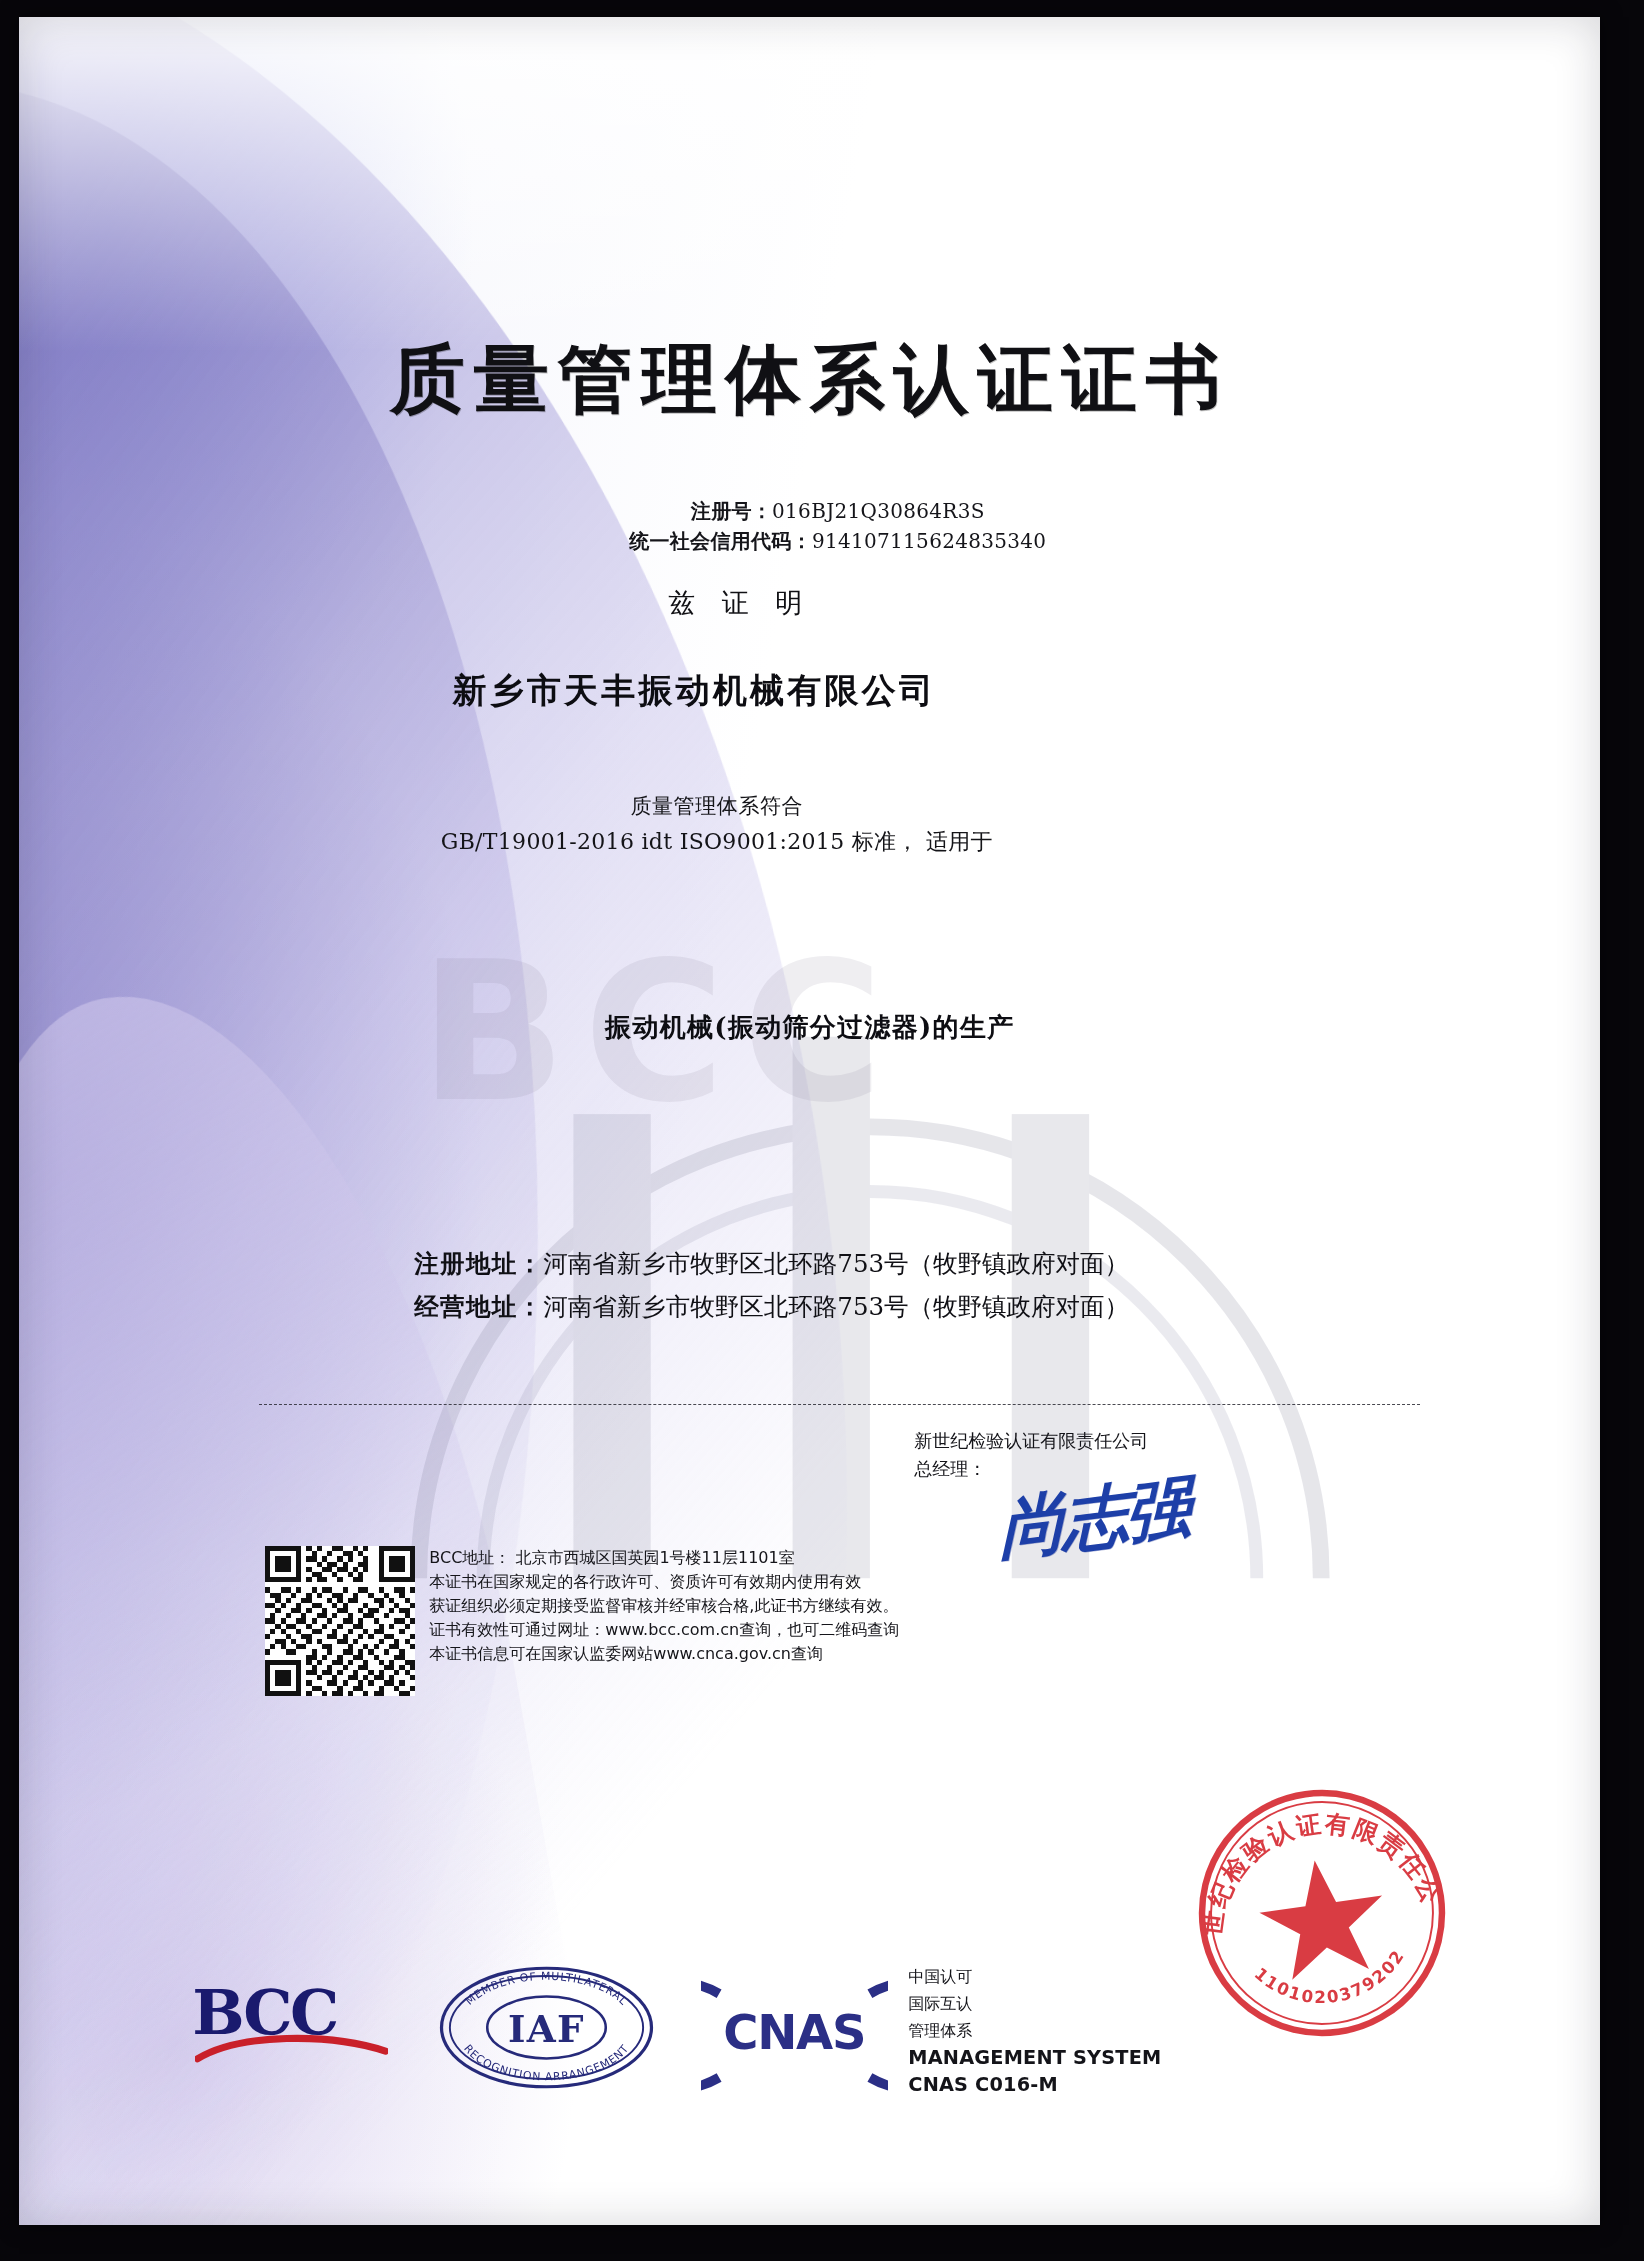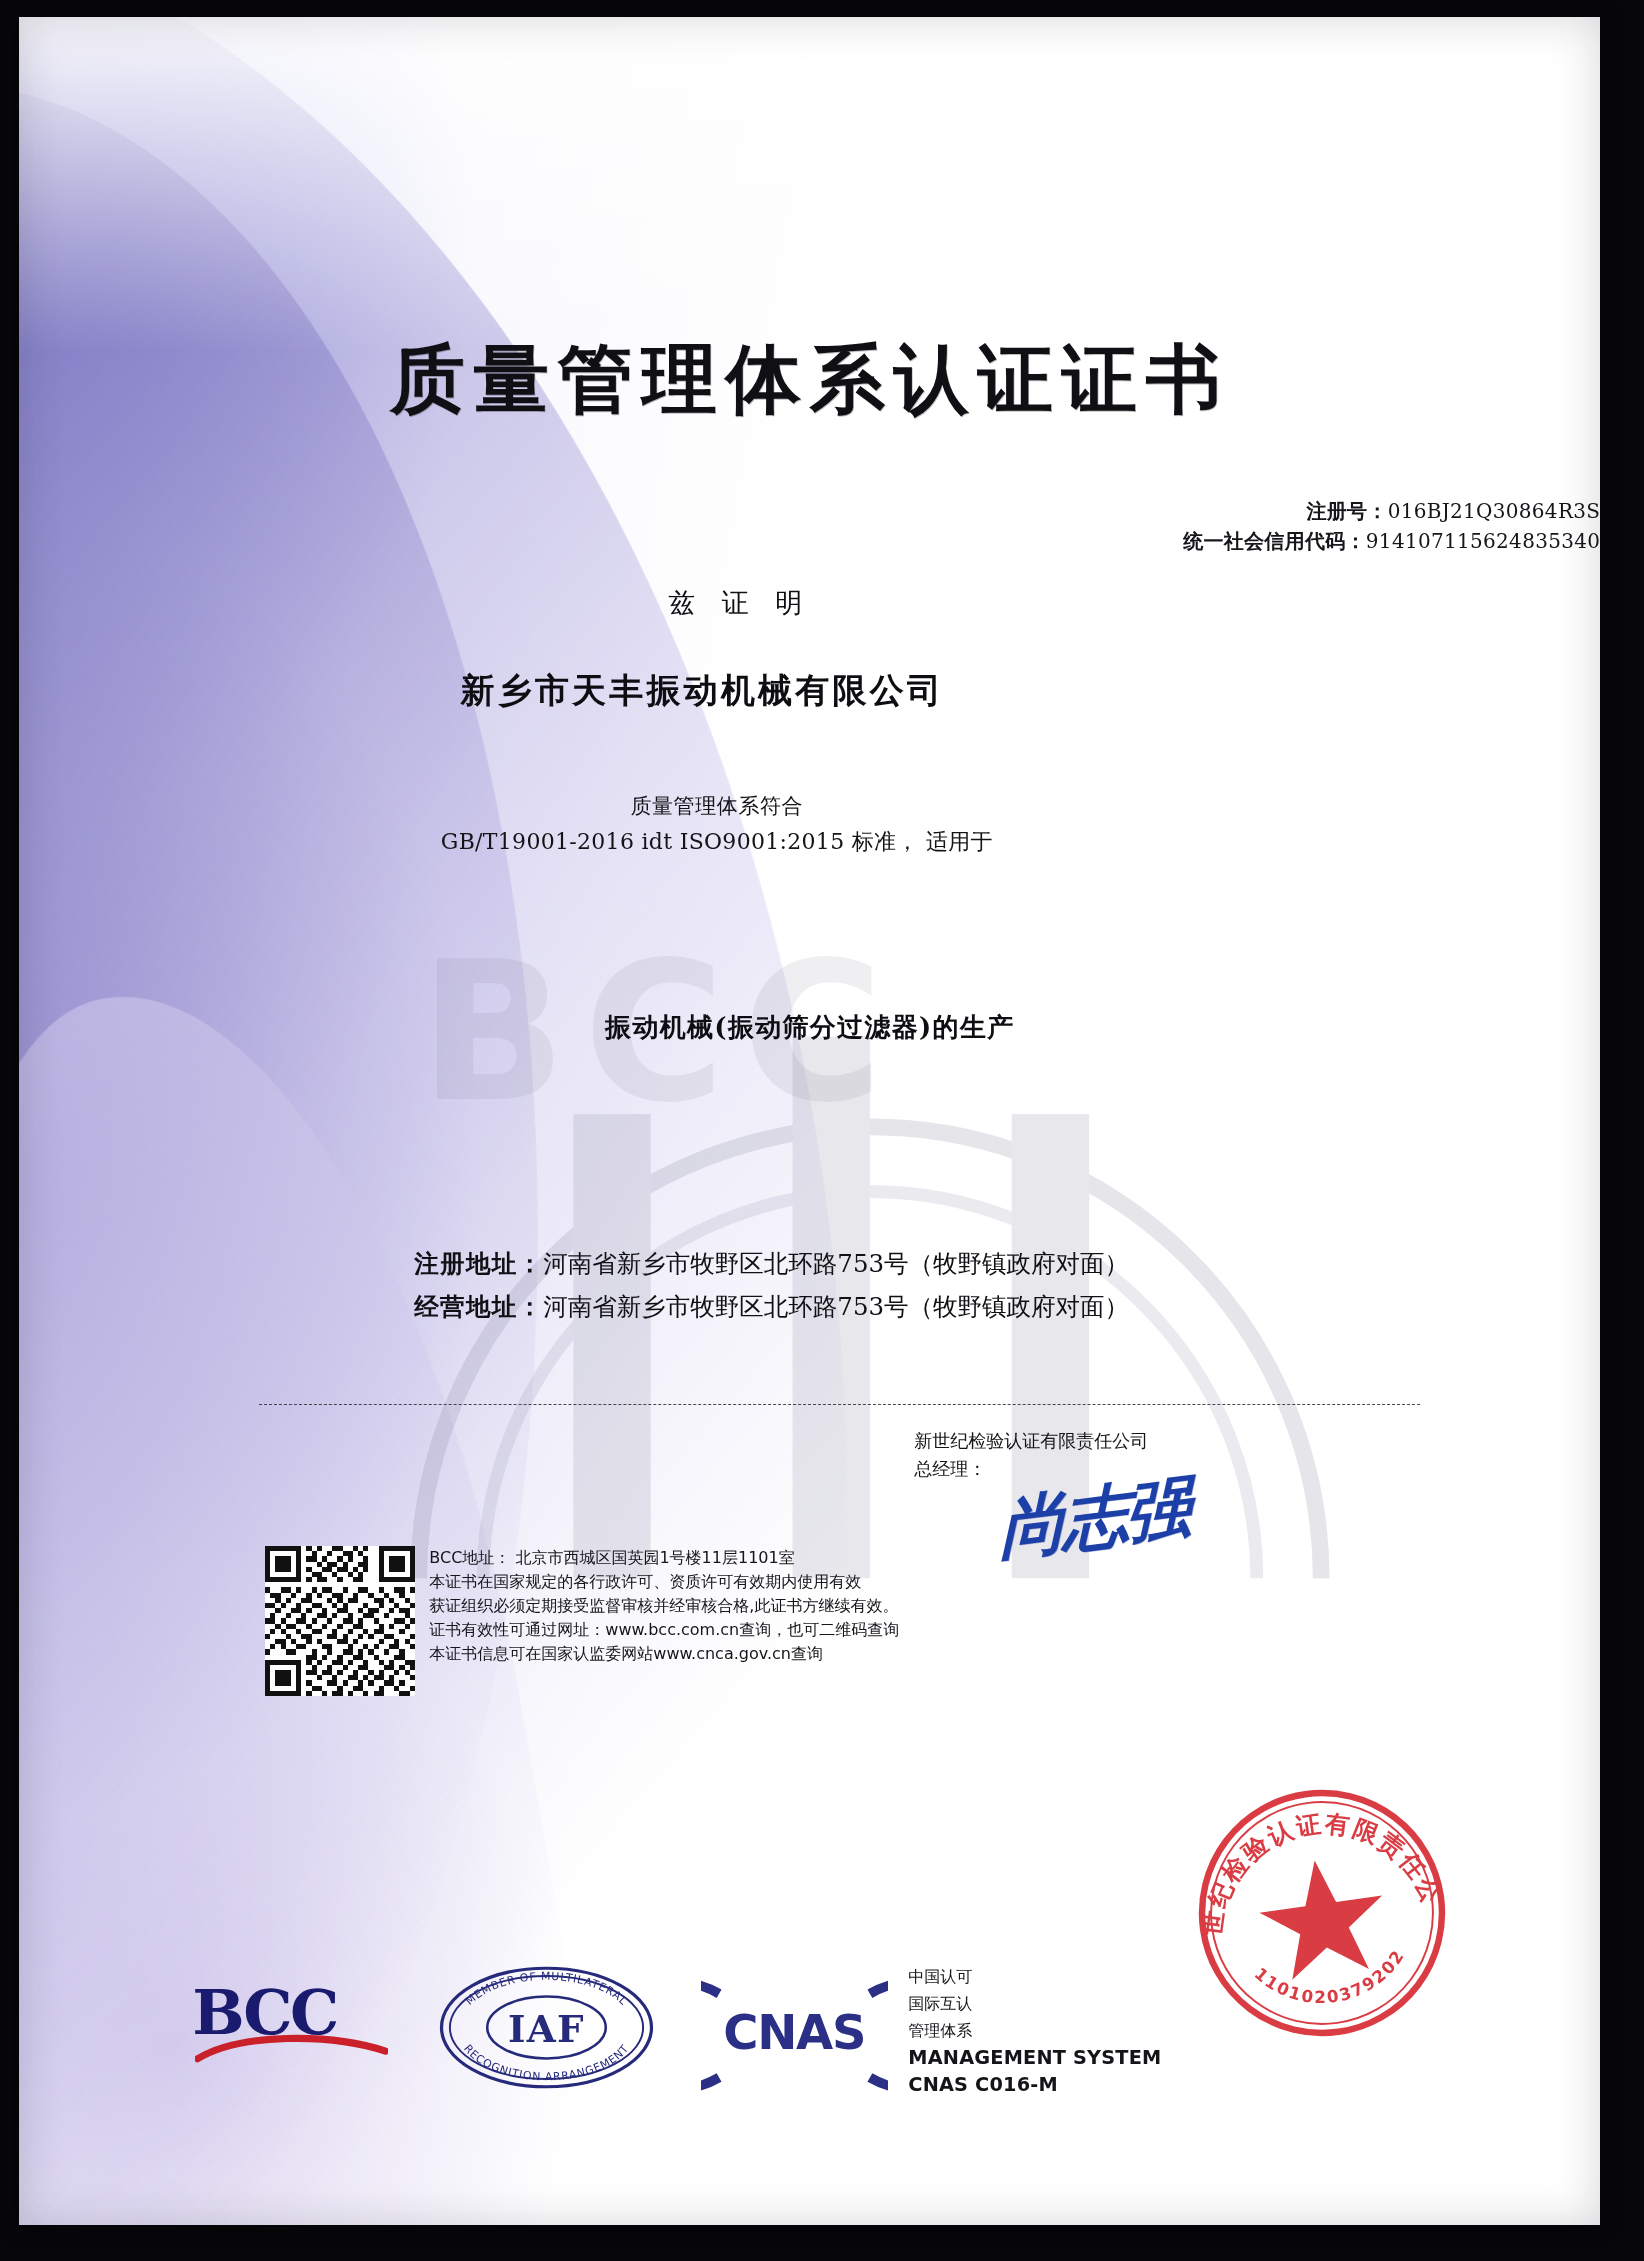--- a/index.html
+++ b/index.html
@@ -117,23 +117,24 @@
     letter-spacing: 9px;
     color: #101014;
     text-shadow: 0.6px 0.6px 0 rgba(0,0,0,0.25);
   }
 
   .reg-block {
     position: absolute;
     left: 0;
     top: 479px;
     width: 1581px;
-    text-align: right;
+    text-align: center;
     font-family: "DejaVu Serif", "Liberation Serif", serif;
     color: #15151a;
+    padding-left: 28px;
   }
   .reg-line {
     font-size: 20px;
     line-height: 30px;
     letter-spacing: 0.3px;
   }
   .reg-line b { font-weight: bold; }
 
   .hereby {
     position: absolute;
@@ -142,21 +143,21 @@
     width: 1441px;
     text-align: center;
     font-family: "DejaVu Serif", "Liberation Serif", serif;
     font-size: 27px;
     letter-spacing: 9px;
     color: #101014;
   }
 
   .company {
     position: absolute;
-    left: 16px;
+    left: 8px;
     top: 651px;
     width: 1334px;
     text-align: center;
     font-family: "DejaVu Serif", "Liberation Serif", serif;
     font-weight: bold;
     font-size: 34px;
     letter-spacing: 3.2px;
     color: #0d0d12;
   }
 

